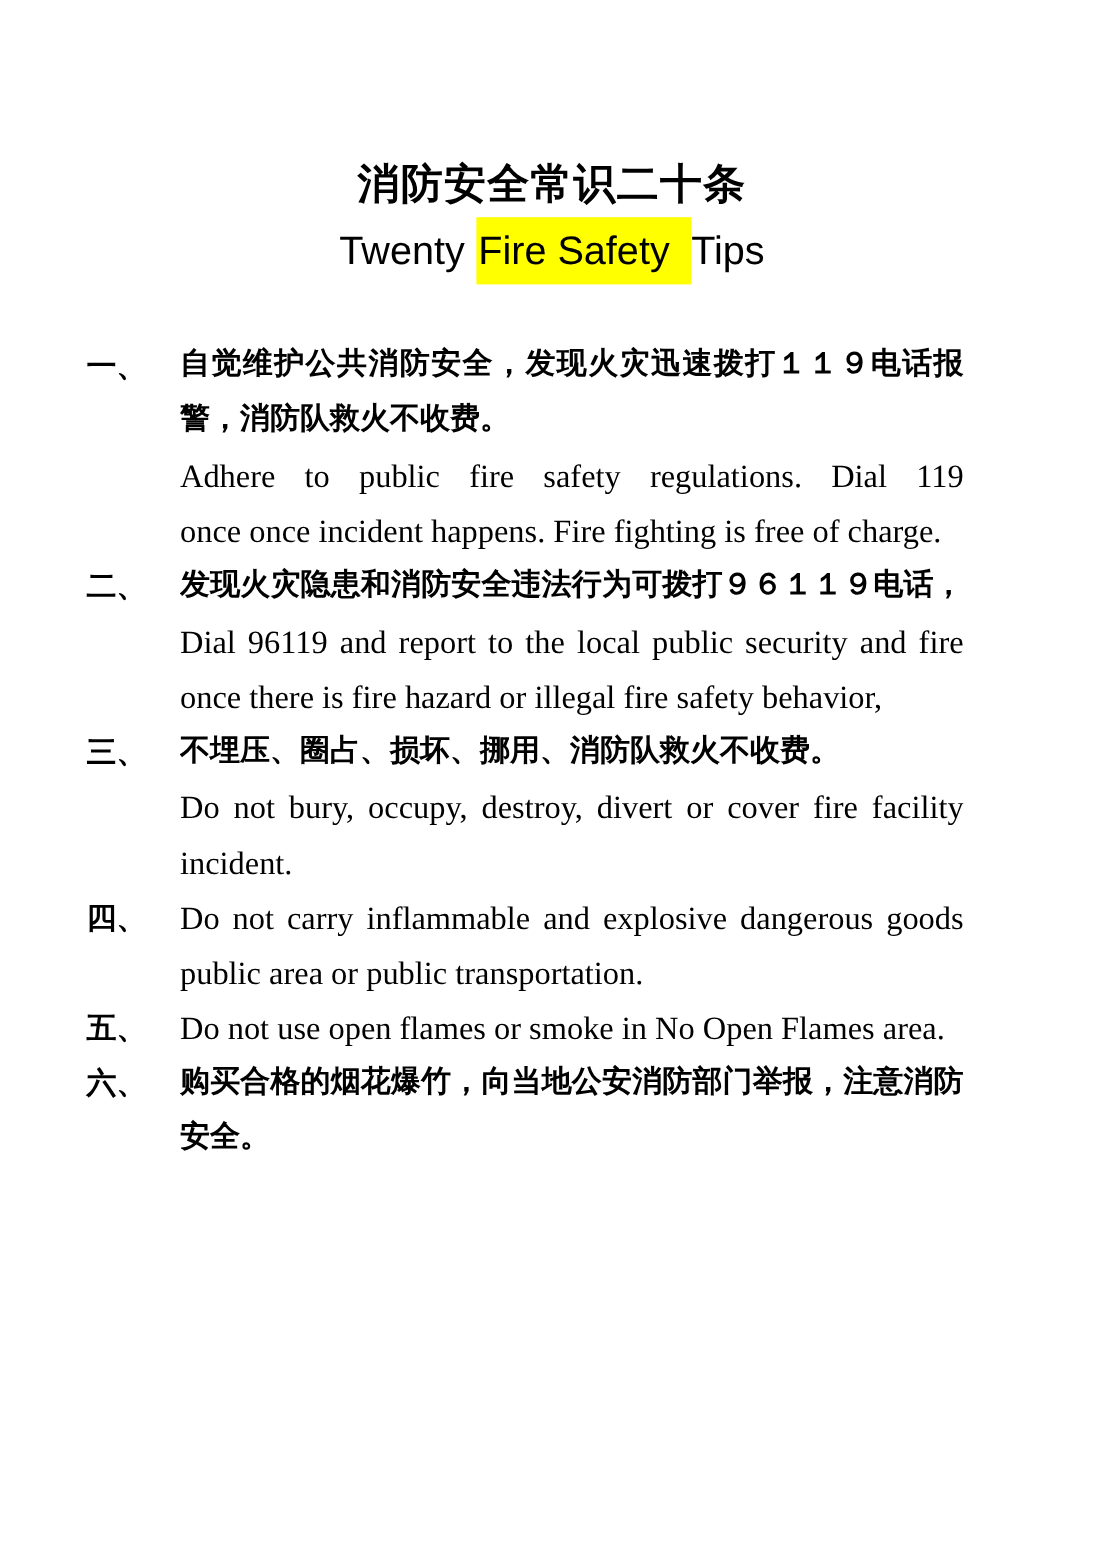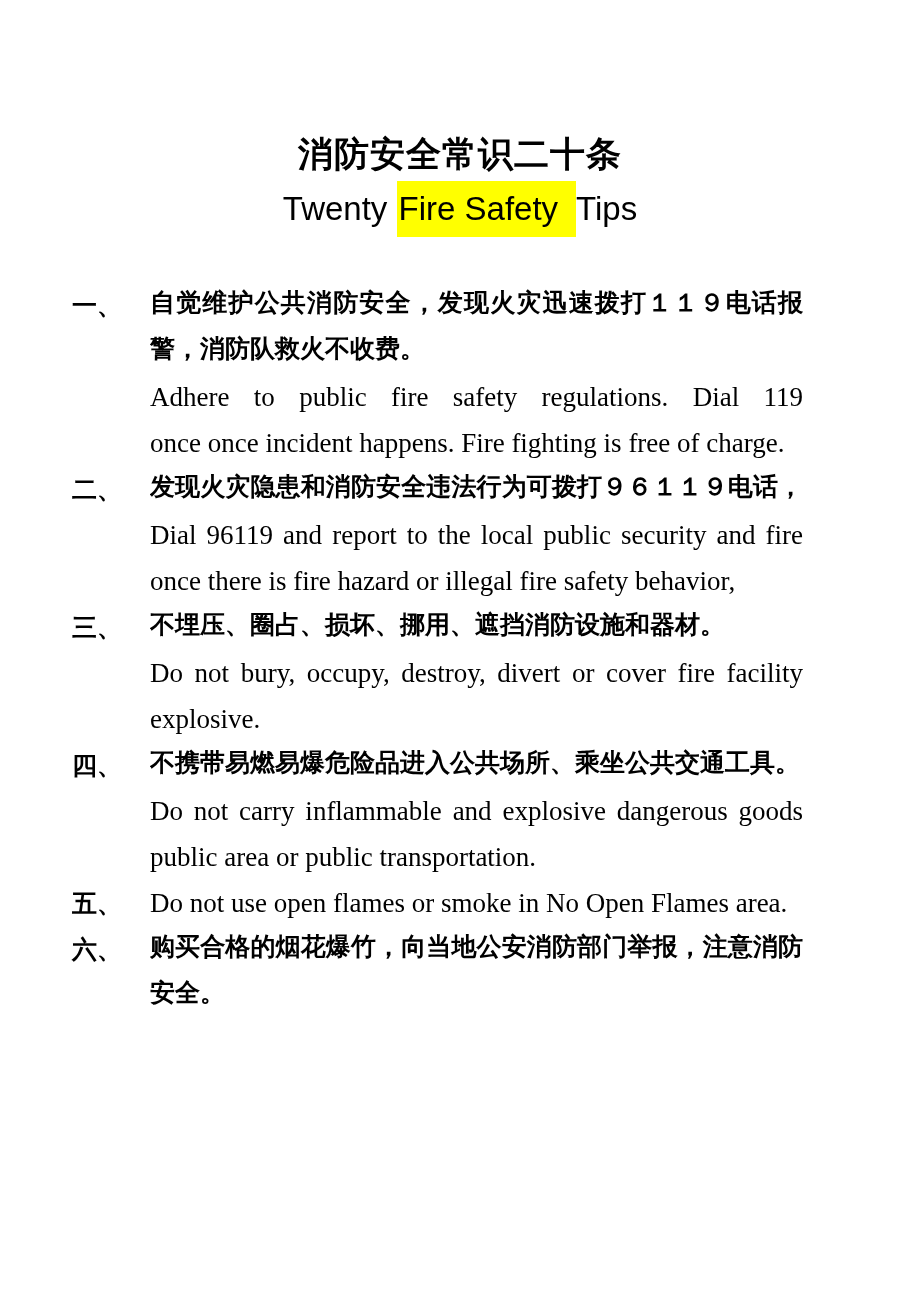--- a/index.html
+++ b/index.html
@@ -109,30 +109,29 @@
       <div class="item-content">
         <div class="line zh j">发现火灾隐患和消防安全违法行为可拨打９６１１９电话，</div>
         <div class="line en j">Dial 96119 and report to the local public security and fire agent</div>
         <div class="line en">once there is fire hazard or illegal fire safety behavior,</div>
       </div>
     </div>
 
     <div class="item">
       <div class="item-num">三、</div>
       <div class="item-content">
-        <div class="line zh">不埋压、圈占、损坏、挪用、遮挡消防设施和器材。</div>
+        <div class="line zh">不埋压、圈占、损坏、挪用、消防队救火不收费。</div>
         <div class="line en j">Do not bury, occupy, destroy, divert or cover fire facility and</div>
-        <div class="line en">explosive.</div>
+        <div class="line en">incident.</div>
       </div>
     </div>
 
     <div class="item">
       <div class="item-num">四、</div>
       <div class="item-content">
-        <div class="line zh">不携带易燃易爆危险品进入公共场所、乘坐公共交通工具。</div>
         <div class="line en j">Do not carry inflammable and explosive dangerous goods into</div>
         <div class="line en">public area or public transportation.</div>
       </div>
     </div>
 
     <div class="item">
       <div class="item-num">五、</div>
       <div class="item-content">
         <div class="line en">Do not use open flames or smoke in No Open Flames area.</div>
       </div>

